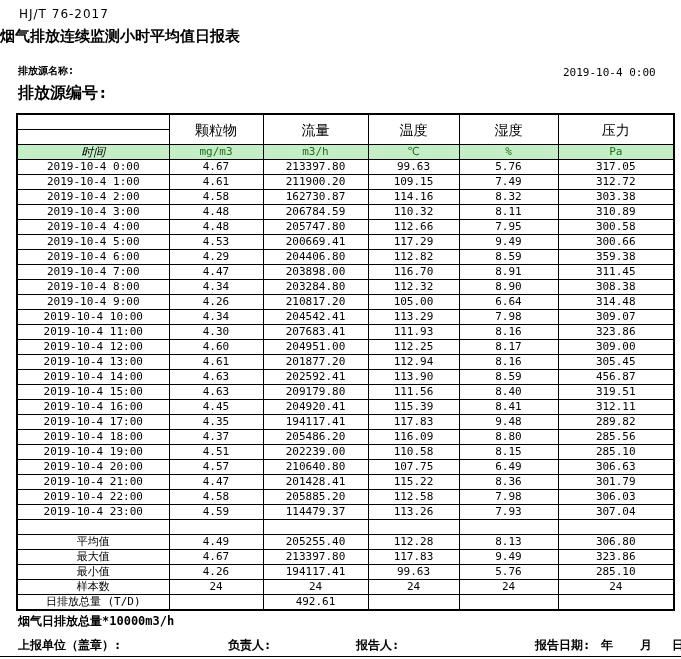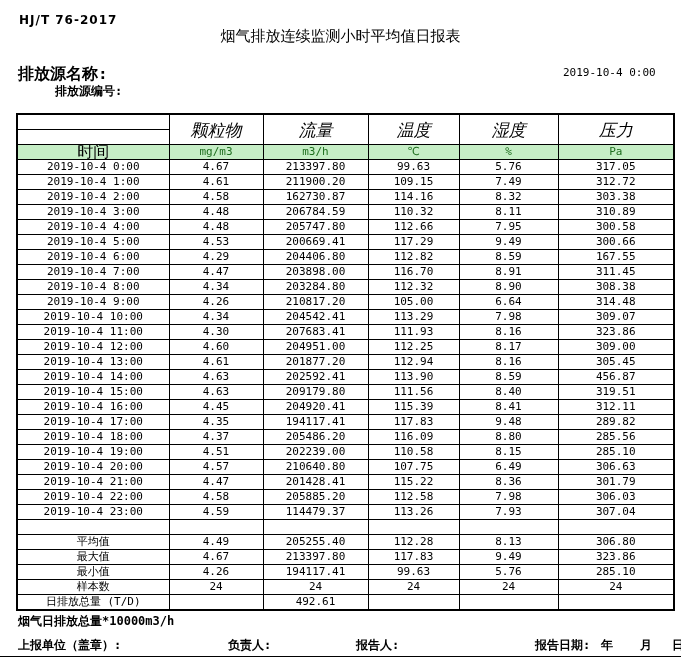--- a/index.html
+++ b/index.html
@@ -1,39 +1,39 @@
 <!DOCTYPE html>
 <html style="--hdr-green: #c6eec6;"><head>
 <meta charset="utf-8">
 <style>
   html,body { margin:0; padding:0; }
   body {
     width:681px; height:659px; position:relative; background:#ffffff; color:#000;
     font-family:"DejaVu Sans Mono","DejaVu Sans",sans-serif; font-size:11px;
   }
-  .std-no { position:absolute; left:19px; top:13px; font-weight:bold; font-size:12px;
+  .std-no { position:absolute; left:19px; top:7px; font-weight:normal; font-size:12px;
             font-family:"DejaVu Sans",sans-serif; letter-spacing:1px; }
-  .title  { position:absolute; left:0; right:0; top:27px; text-align:center;
-            font-weight:normal; font-size:15px; font-family:"DejaVu Sans",sans-serif; }
-  .src-name { position:absolute; left:18px; top:64px; font-weight:bold; font-size:16px; }
-  .src-id   { position:absolute; left:18px; top:83px; font-weight:bold; font-size:12px;margin-left:37px; }
+  .title  { position:absolute; left:0; right:0; top:27px; text-align:left;
+            font-weight:bold; font-size:15px; font-family:"DejaVu Sans",sans-serif; }
+  .src-name { position:absolute; left:18px; top:64px; font-weight:bold; font-size:10px; }
+  .src-id   { position:absolute; left:18px; top:83px; font-weight:bold; font-size:16px; }
   .datetime { position:absolute; left:563px; top:66px; font-size:11px; }
 
   table.report {
     position:absolute; left:16px; top:113px; width:657px;
     border-collapse:collapse; table-layout:fixed; border:2px solid #000;
   }
   .report td, .report th {
     border:1px solid #000; text-align:center; padding:0;
     height:14px; line-height:14px; font-size:11px; font-weight:normal;
     overflow:hidden; white-space:nowrap;
   }
-  .report thead th.param { font-size:17px;font-style:italic; }
+  .report thead th.param { font-size:14px; }
   .unit-row th, .unit-row td { background:var(--hdr-green,#c6eec6); }
-  .unit-row th { font-size:16px; }
+  .unit-row th { font-size:12px;font-style:italic; }
   .unit-row td { color:#1e6e1e;text-align:center; }
 
   .note    { position:absolute; left:18px; top:613px; font-weight:bold; font-size:12px; }
   .sig     { position:absolute; top:637px; font-weight:bold; font-size:12px; }
   .sig.unit-lbl  { left:18px; }
   .sig.resp-lbl  { left:228px; }
   .sig.rept-lbl  { left:356px; }
   .sig.date-lbl  { left:489px;margin-left:46px; }
   .sig.year-lbl  { left:601px; }
   .sig.month-lbl { left:640px; }
@@ -128,21 +128,21 @@
         <td>117.29</td>
         <td>9.49</td>
         <td>300.66</td>
       </tr>
       <tr>
         <td>2019-10-4 6:00</td>
         <td>4.29</td>
         <td>204406.80</td>
         <td>112.82</td>
         <td>8.59</td>
-        <td>167.55</td>
+        <td>359.38</td>
       </tr>
       <tr>
         <td>2019-10-4 7:00</td>
         <td>4.47</td>
         <td>203898.00</td>
         <td>116.70</td>
         <td>8.91</td>
         <td>311.45</td>
       </tr>
       <tr>

